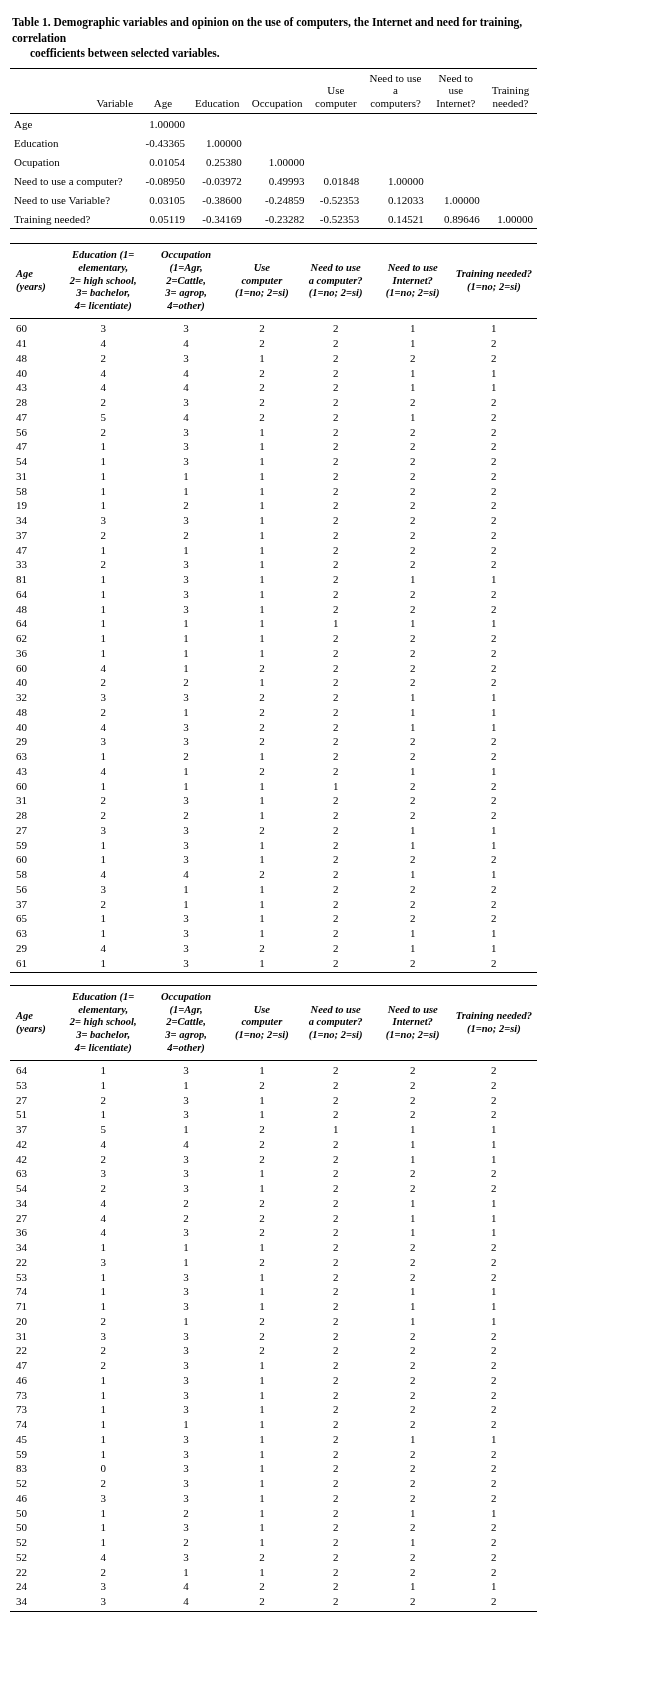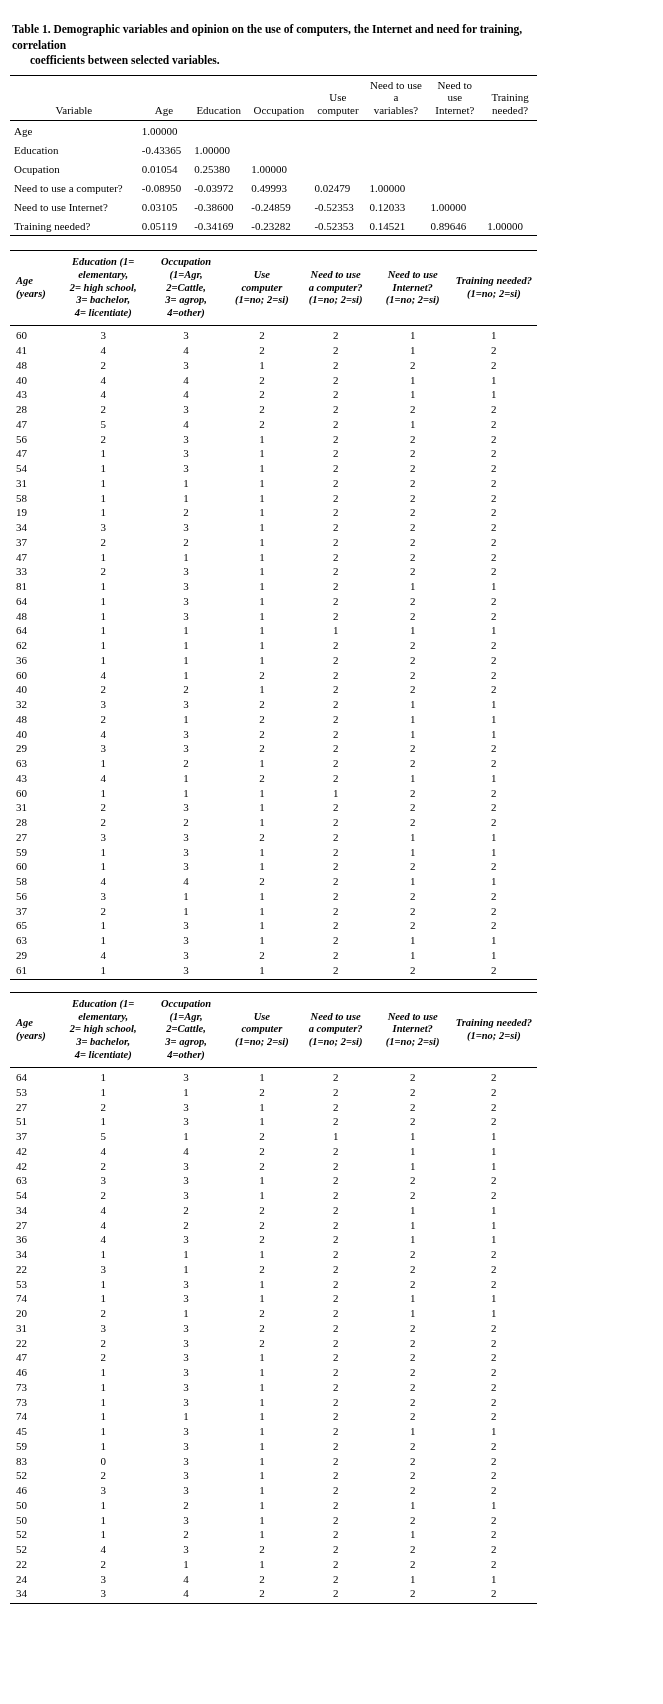--- a/index.html
+++ b/index.html
@@ -8,21 +8,21 @@
     background: #ffffff;
   }
   body {
     width: 663px;
     font-family: "Liberation Serif", serif;
     color: #000000;
   }
   .page {
     width: 547px;
     box-sizing: border-box;
-    padding: 20px 10px 10px 10px;
+    padding: 13px 10px 10px 10px;
   }
   .caption {
     font-size: 11.5px;
     font-weight: bold;
     line-height: 1.35;
     margin: 2px 0 6px 0;
     padding-left: 2px;
     padding-right: 4px;
   }
   .caption .cap-line2 {
@@ -42,26 +42,26 @@
   }
   .corr th {
     font-weight: normal;
     font-size: 11px;
     vertical-align: bottom;
     padding: 3px 4px 4px 4px;
     text-align: center;
     line-height: 1.15;
   }
   .corr th.var-head {
-    text-align: center;
+    text-align: right;
     padding-left: 4px;
   }
   .corr td {
     padding: 3.5px 4px;
-    text-align: left;
+    text-align: right;
     font-size: 11px;
   }
   .corr td.varname {
     text-align: left;
     padding-left: 4px;
     white-space: nowrap;
   }
   .corr .thickline-top { border-top: 1.4px solid #000; }
   .corr .thickline-bot { border-bottom: 1.4px solid #000; }
 
@@ -144,21 +144,21 @@
         </th>
         <th class="thickline-top thickline-bot">
           <span>Occupation</span>
         </th>
         <th class="thickline-top thickline-bot">
           <span>Use</span><br>
           <span>computer</span>
         </th>
         <th class="thickline-top thickline-bot">
           <span>Need to use a</span><br>
-          <span>variables?</span>
+          <span>computers?</span>
         </th>
         <th class="thickline-top thickline-bot">
           <span>Need to use</span><br>
           <span>Internet?</span>
         </th>
         <th class="thickline-top thickline-bot">
           <span>Training</span><br>
           <span>needed?</span>
         </th>
       </tr>
@@ -192,27 +192,27 @@
         <td></td>
         <td></td>
         <td></td>
         <td></td>
       </tr>
       <tr>
         <td class="varname">Need to use a computer?</td>
         <td>-0.08950</td>
         <td>-0.03972</td>
         <td>0.49993</td>
-        <td>0.02479</td>
+        <td>0.01848</td>
         <td>1.00000</td>
         <td></td>
         <td></td>
       </tr>
       <tr>
-        <td class="varname">Need to use Internet?</td>
+        <td class="varname">Need to use Variable?</td>
         <td>0.03105</td>
         <td>-0.38600</td>
         <td>-0.24859</td>
         <td>-0.52353</td>
         <td>0.12033</td>
         <td>1.00000</td>
         <td></td>
       </tr>
       <tr class="rule-bot">
         <td class="varname">Training needed?</td>
@@ -868,20 +868,29 @@
         <tr>
           <td class="age-cell">74</td>
           <td>1</td>
           <td>3</td>
           <td>1</td>
           <td>2</td>
           <td>1</td>
           <td>1</td>
         </tr>
         <tr>
+          <td class="age-cell">71</td>
+          <td>1</td>
+          <td>3</td>
+          <td>1</td>
+          <td>2</td>
+          <td>1</td>
+          <td>1</td>
+        </tr>
+        <tr>
           <td class="age-cell">20</td>
           <td>2</td>
           <td>1</td>
           <td>2</td>
           <td>2</td>
           <td>1</td>
           <td>1</td>
         </tr>
         <tr>
           <td class="age-cell">31</td>

